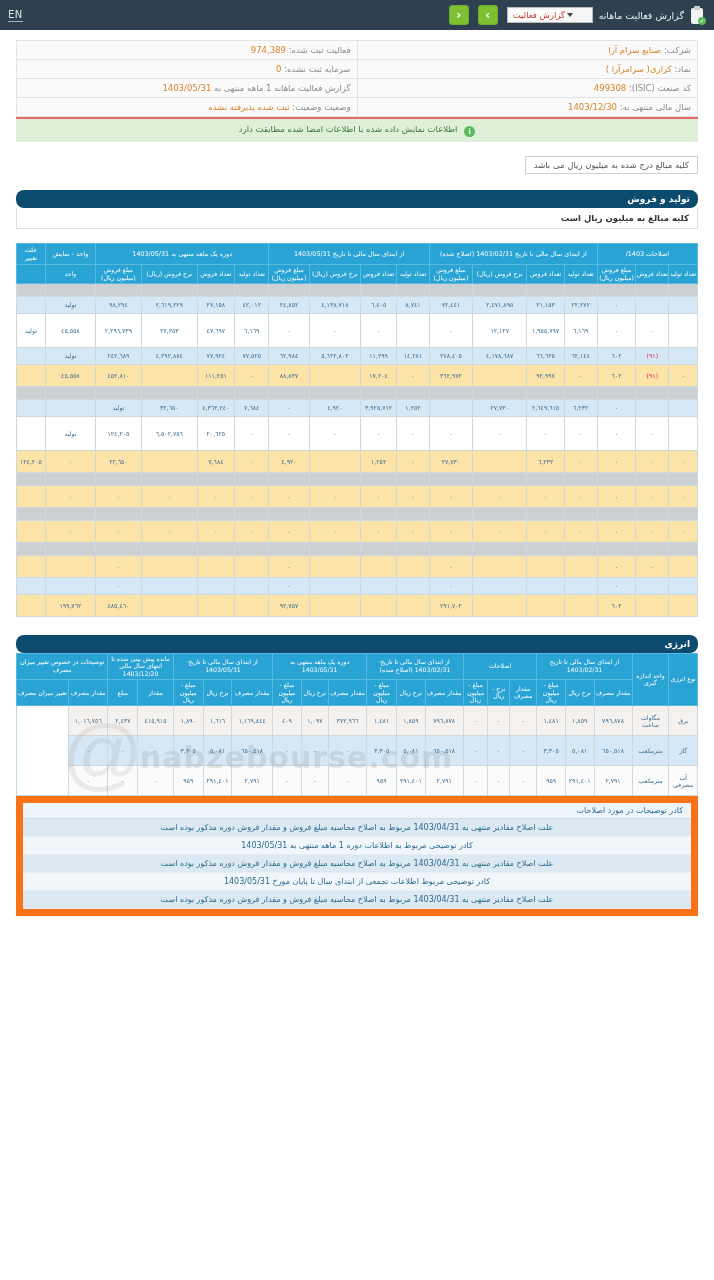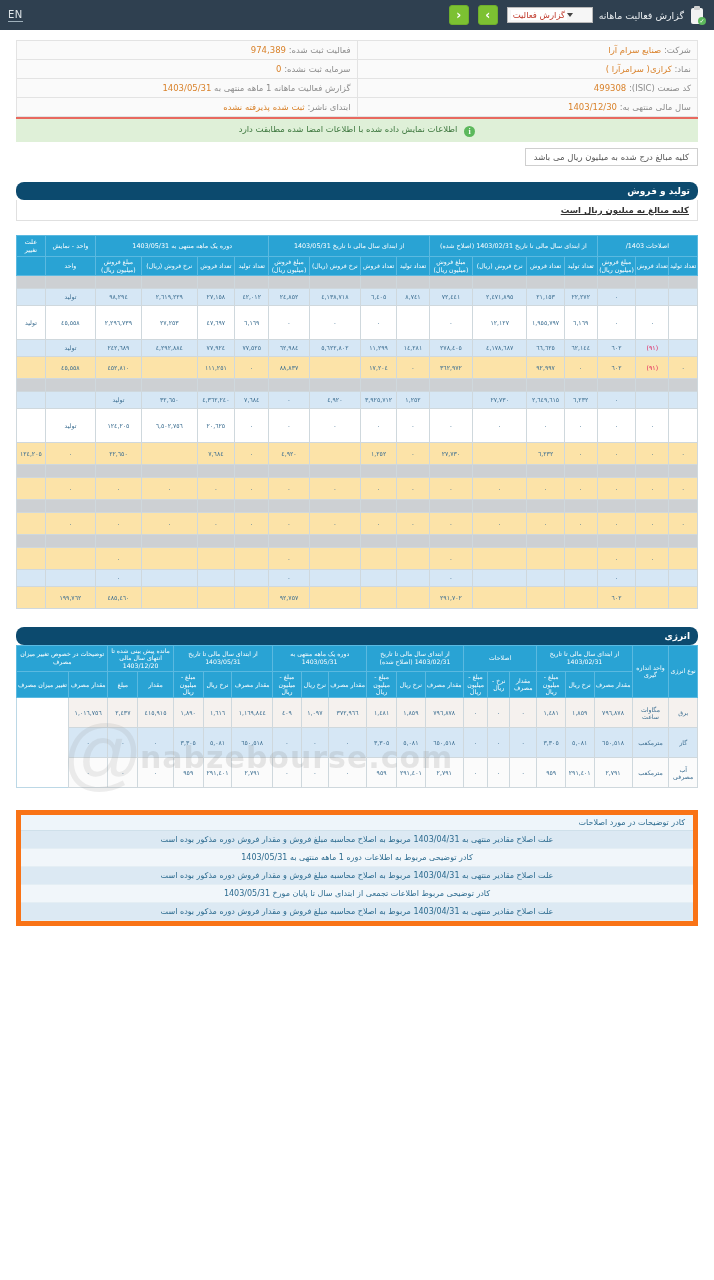--- a/index.html
+++ b/index.html
@@ -102,32 +102,32 @@
     text-align:center;
     padding:5px 0;
   }
   .notice .i-ico{
     display:inline-block;width:11px;height:11px;border-radius:50%;
     background:#5cb85c;color:#fff;font-size:8px;line-height:11px;
     text-align:center;vertical-align:-2px;margin-left:4px;font-weight:bold;
     font-family:"Liberation Serif",serif;
   }
   .unit-note{
-    display:inline-block;margin-top:6px;
+    display:inline-block;margin-top:14px;
     border:1px solid #cfcfcf;background:#fff;
     font-size:8.5px;padding:3px 8px;color:#555;
   }
   
   .section-bar{
     background:#0c4a6e;color:#fff;font-size:9px;font-weight:bold;
     padding:4px 8px;margin-top:16px;border-radius:8px;
   }
   .section-sub{
     border:1px solid #e0e0e0;border-top:none;background:#fff;
-    font-size:8.5px;font-weight:bold;color:#333;padding:5px 8px;text-decoration:underline;
+    font-size:8.5px;font-weight:bold;color:#333;padding:5px 8px;
   }
   
   .big-wrap{margin-top:14px;}
   table.grid{
     width:100%;border-collapse:collapse;table-layout:fixed;
     border:1px solid #bcd8e6;
   }
   table.grid th,table.grid td{
     border:1px solid #cfd8dd;
     font-size:6.2px;
@@ -160,21 +160,21 @@
     padding:1px 0;overflow:hidden;word-break:break-word;
   }
   table.energy thead th{
     background:#29a3d4;color:#fff;font-weight:normal;line-height:1.25;
     border-color:#5bb9e0;
   }
   .e-white td{background:#f5f1ee;}
   .e-blue td{background:#d6e7f5;}
   .e-white2 td{background:#fbfbfb;}
   
-  .notes{margin-top:22px;border:5px solid #f97316;}
+  .notes{border:7px solid #f97316;}
   .notes .nhead{
     background:#eef5fa;color:#2c6b8f;font-size:8px;
     padding:3px 8px;text-align:right;border-bottom:1px solid #cfe0ea;
   }
   .notes .nrow{
     font-size:8px;color:#2c6b8f;padding:4px 8px;text-align:center;
     border-bottom:1px solid #e4eef4;
   }
   .notes .nrow:nth-child(odd){background:#dce9f3;}
   .notes .nrow:nth-child(even){background:#f1f6fa;}
@@ -257,21 +257,21 @@
         <span class="lbl">گزارش فعالیت ماهانه  1 ماهه منتهی به</span>
         <span class="val">1403/05/31</span>
       </td>
     </tr>
     <tr>
       <td>
         <span class="lbl">سال مالی منتهی به:</span>
         <span class="val">1403/12/30</span>
       </td>
       <td>
-        <span class="lbl">ابتدای ناشر:</span>
+        <span class="lbl">وضعیت وضعیت:</span>
         <span class="val">ثبت شده پذیرفته نشده</span>
       </td>
     </tr>
   </tbody>
       </table>
 
   <div class="notice">
     <span class="i-ico">i</span>
     <span>اطلاعات نمایش داده شده با اطلاعات امضا شده مطابقت دارد</span>
   </div>

